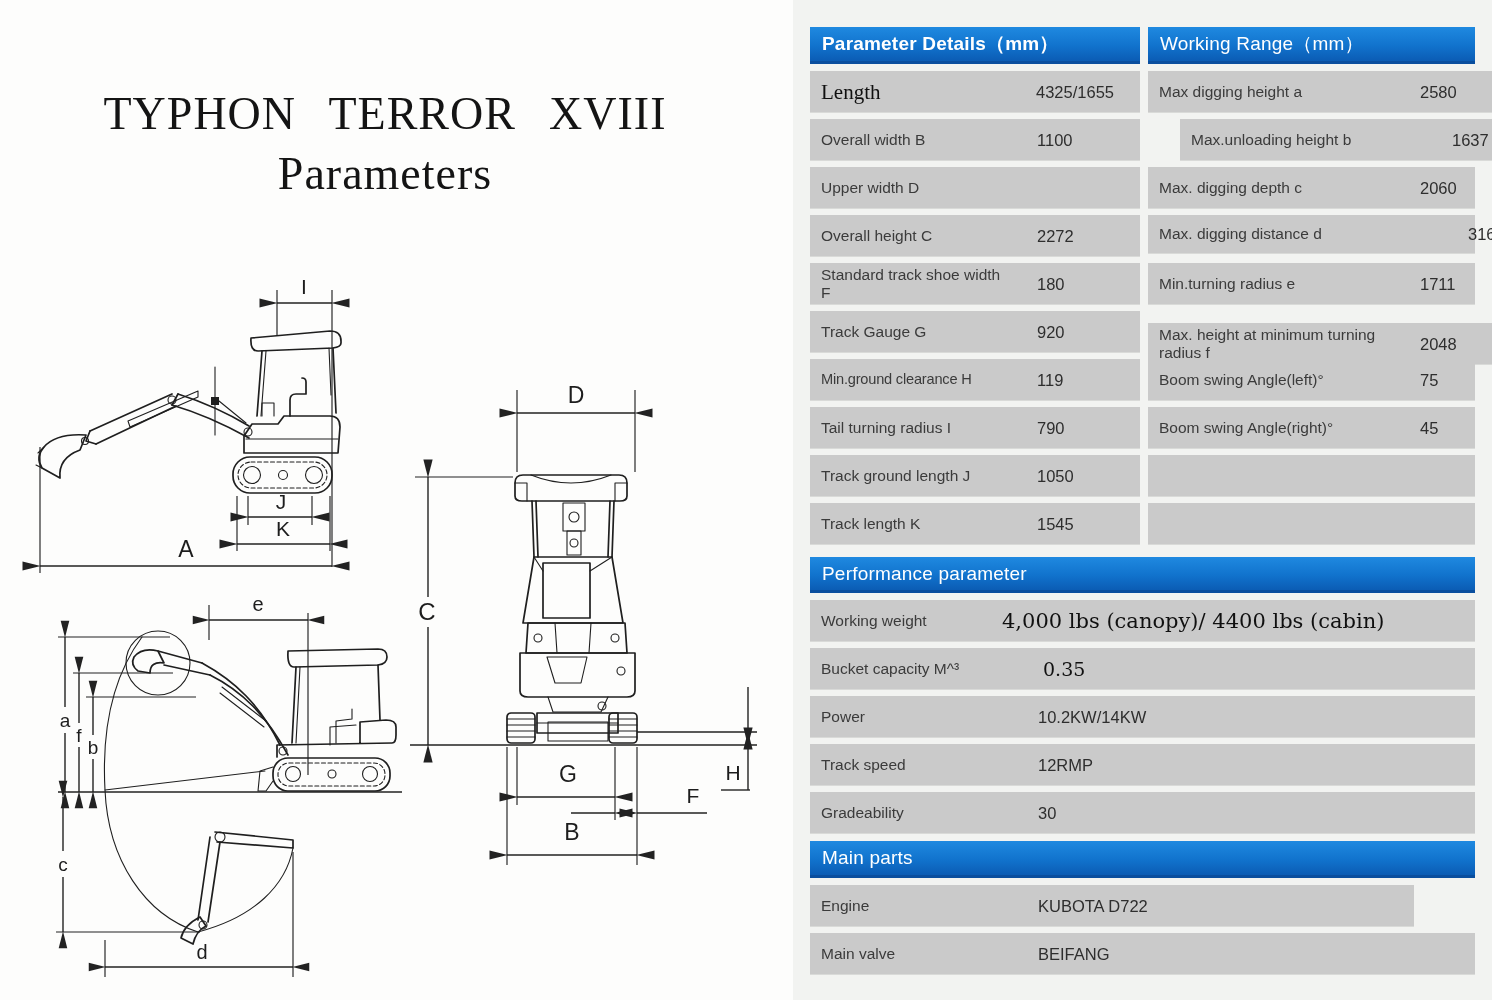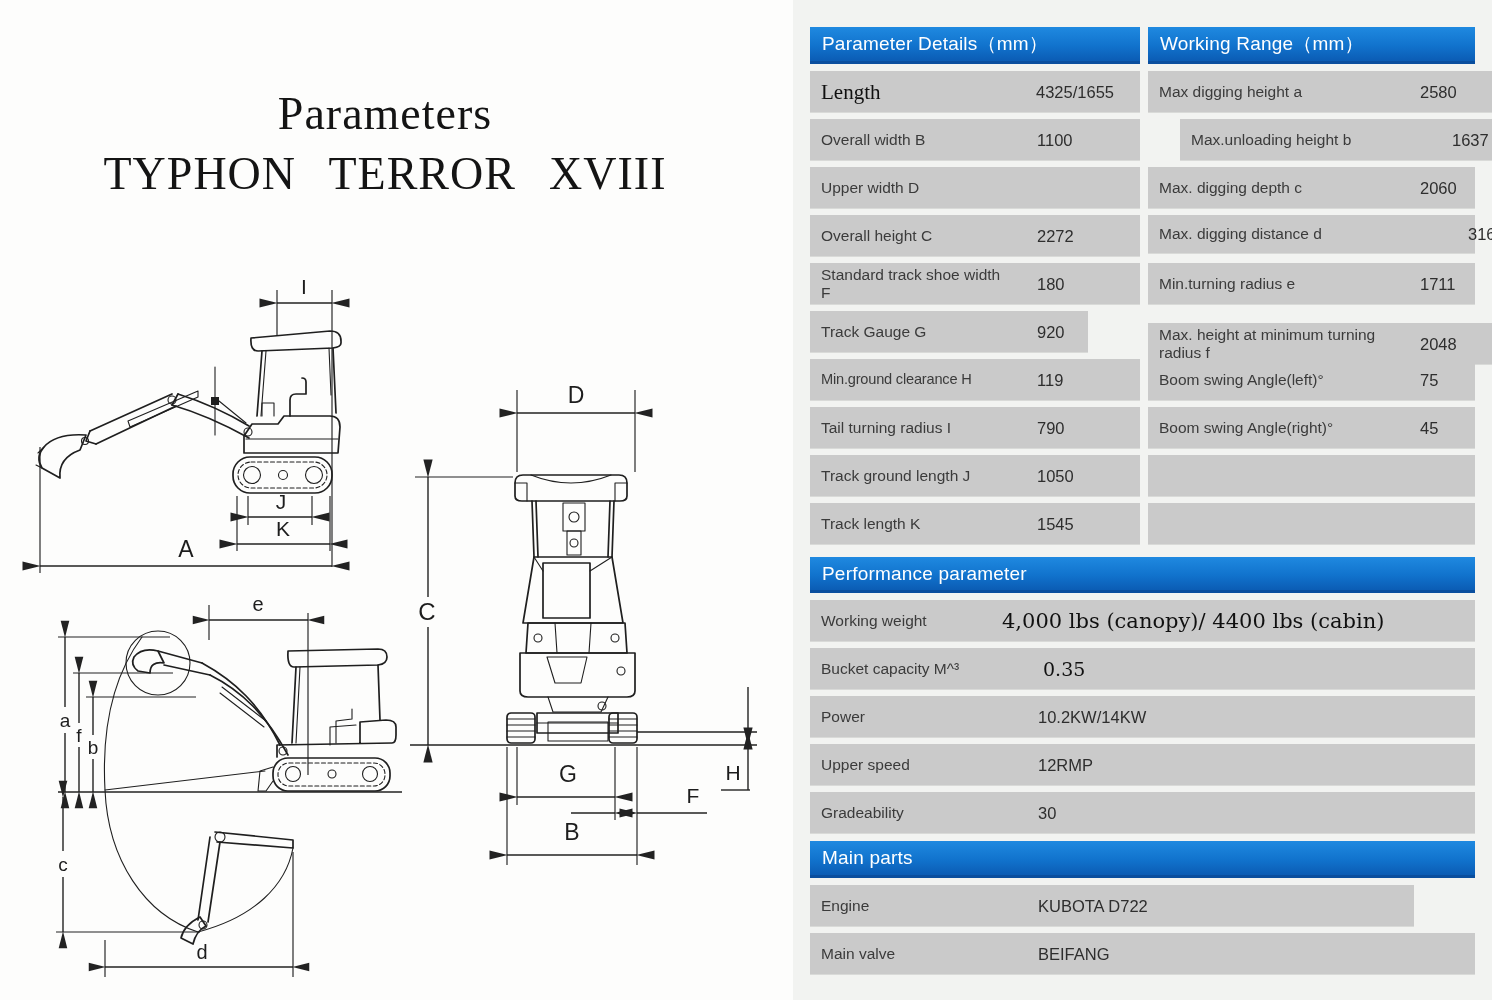--- a/index.html
+++ b/index.html
@@ -30,22 +30,22 @@
   .ext{fill:none;stroke:#222;stroke-width:1.15;}
   .dlab{font-size:21px;text-anchor:middle;}
 </style>
 </head>
 <body>
 
 <div class="page">
   <div class="right-bg"></div>
 
   <div class="title">
+    <div>TYPHON TERROR XVIII</div>
     <div style="word-spacing:normal;">Parameters</div>
-    <div>TYPHON TERROR XVIII</div>
   </div>
 
   <svg style="position:absolute;left:0;top:195px;" width="400" height="390" viewBox="0 0 400 390">
     <defs>
       <marker id="ah1" viewBox="0 0 14 8" refX="0.5" refY="4" markerWidth="14" markerHeight="8" orient="auto-start-reverse">
         <path d="M0,4 L13,0.7 L13,7.3 Z" fill="#222"></path>
       </marker>
     </defs>
     <g>
 
@@ -259,21 +259,21 @@
       <line class="dim" x1="33" y1="212" x2="33" y2="266" marker-start="url(#ah3)"></line>
       <line class="dim" x1="33" y1="292" x2="33" y2="347" marker-end="url(#ah3)"></line>
       <text class="dlab" x="33" y="286" style="font-size:19px;">c</text>
 
       <path class="ext" d="M75,355 L75,392 M263,267 L263,392"></path>
       <line class="dim" x1="75" y1="382" x2="263" y2="382" marker-start="url(#ah3)" marker-end="url(#ah3)"></line>
       <text class="dlab" x="172" y="374" style="font-size:20px;">d</text>
     </g>
   </svg>
 
-  <div class="bar" style="left:810px;top:27px;width:330px;height:37px;">
+  <div class="bar" style="left:810px;top:27px;width:330px;height:37px;font-weight:bold;">
     <span>Parameter Details（mm）</span>
   </div>
   <div class="bar" style="left:1148px;top:27px;width:327px;height:37px;">
     <span>Working Range（mm）</span>
   </div>
 
   <div class="grow" style="left:810px;top:71px;width:330px;height:41px;">
     <span class="lbl serif-big">Length</span>
     <span class="val" style="left:226px;">4325/1655</span>
   </div>
@@ -311,21 +311,21 @@
 
   <div class="grow" style="left:810px;top:263px;width:330px;height:41px;">
     <span class="lbl wrapL">Standard track shoe width F</span>
     <span class="val" style="left:227px;">180</span>
   </div>
   <div class="grow" style="left:1148px;top:263px;width:327px;height:41px;">
     <span class="lbl">Min.turning radius e</span>
     <span class="val" style="left:272px;">1711</span>
   </div>
 
-  <div class="grow" style="left:810px;top:311px;width:278px;height:41px;">
+  <div class="grow" style="left:810px;top:311px;width:330px;height:41px;">
     <span class="lbl">Track Gauge G</span>
     <span class="val" style="left:227px;">920</span>
   </div>
   <div class="grow" style="left:1148px;top:323px;width:386px;height:41px;">
     <span class="lbl wrapR">Max. height at minimum turning radius f</span>
     <span class="val" style="left:272px;">2048</span>
   </div>
 
   <div class="grow" style="left:810px;top:359px;width:330px;height:41px;">
     <span class="lbl cond">Min.ground clearance H</span>
@@ -366,21 +366,21 @@
   </div>
   <div class="grow" style="left:810px;top:648px;width:665px;height:41px;">
     <span class="lbl">Bucket capacity M^³</span>
     <span class="val serif" style="left:233px;">0.35</span>
   </div>
   <div class="grow" style="left:810px;top:696px;width:665px;height:41px;">
     <span class="lbl">Power</span>
     <span class="val" style="left:228px;">10.2KW/14KW</span>
   </div>
   <div class="grow" style="left:810px;top:744px;width:665px;height:41px;">
-    <span class="lbl">Upper speed</span>
+    <span class="lbl">Track speed</span>
     <span class="val" style="left:228px;">12RMP</span>
   </div>
   <div class="grow" style="left:810px;top:792px;width:665px;height:41px;">
     <span class="lbl">Gradeability</span>
     <span class="val" style="left:228px;">30</span>
   </div>
 
   <div class="bar" style="left:810px;top:841px;width:665px;height:37px;">
     <span>Main parts</span>
   </div>

